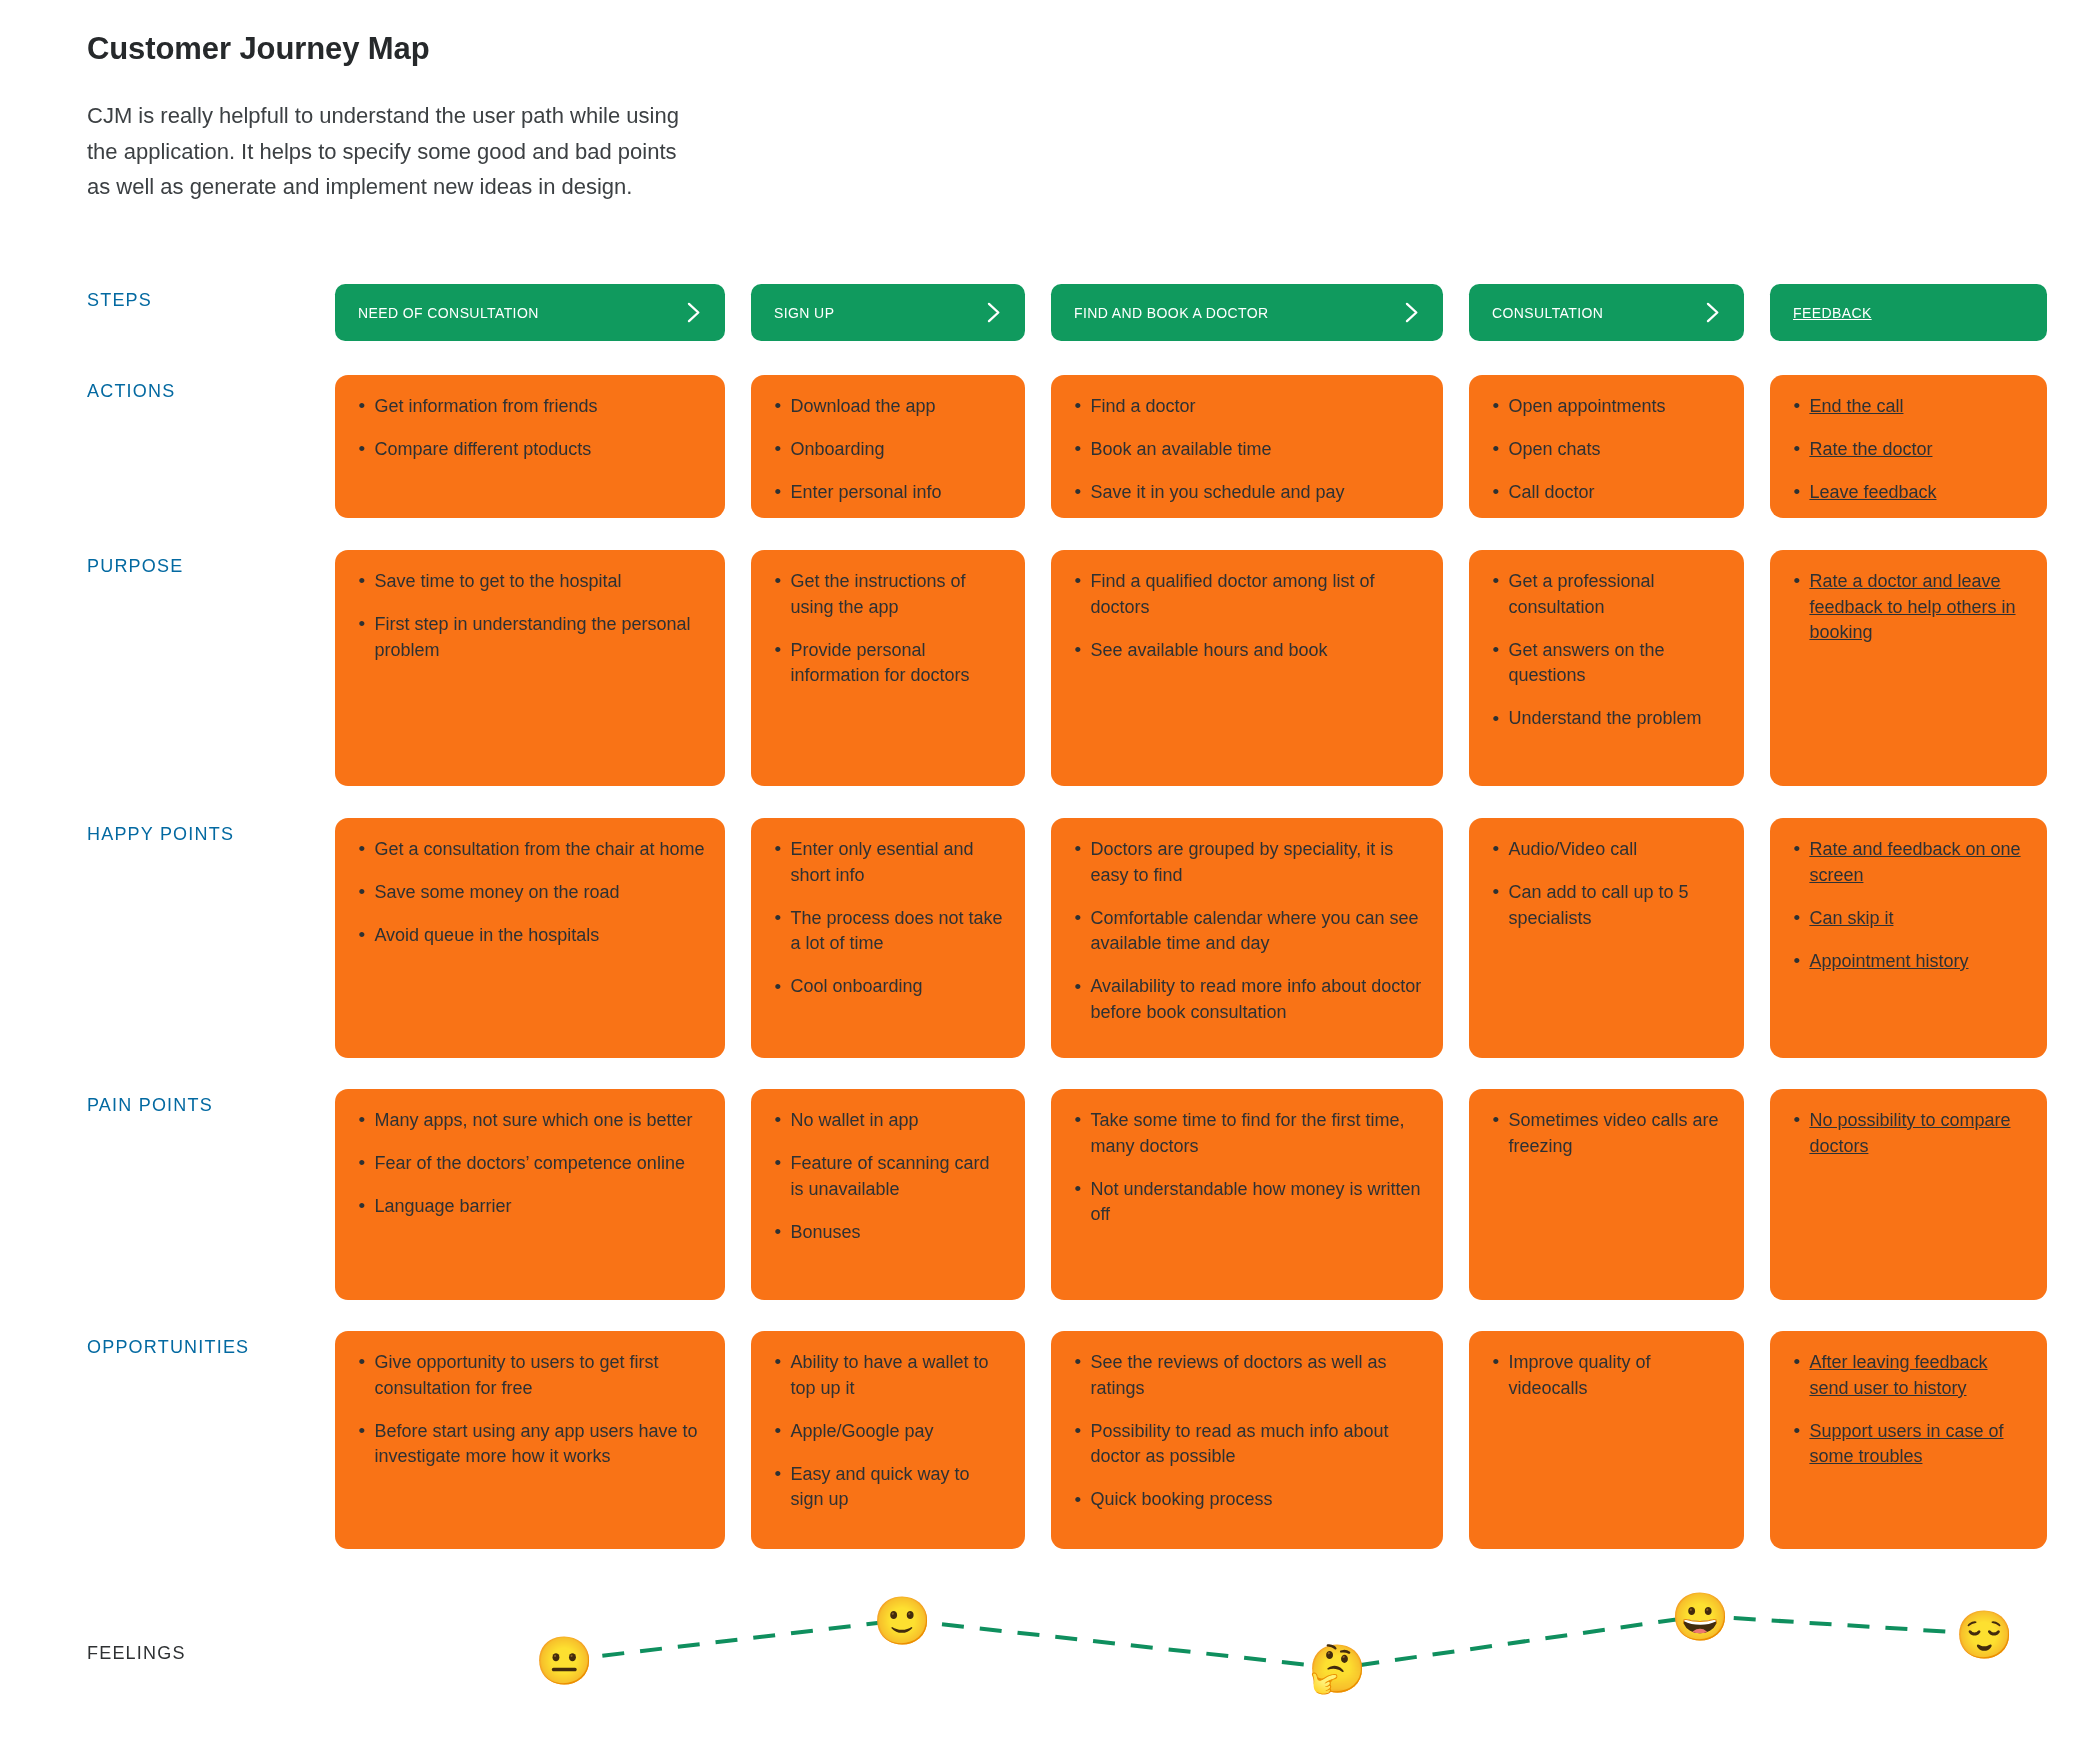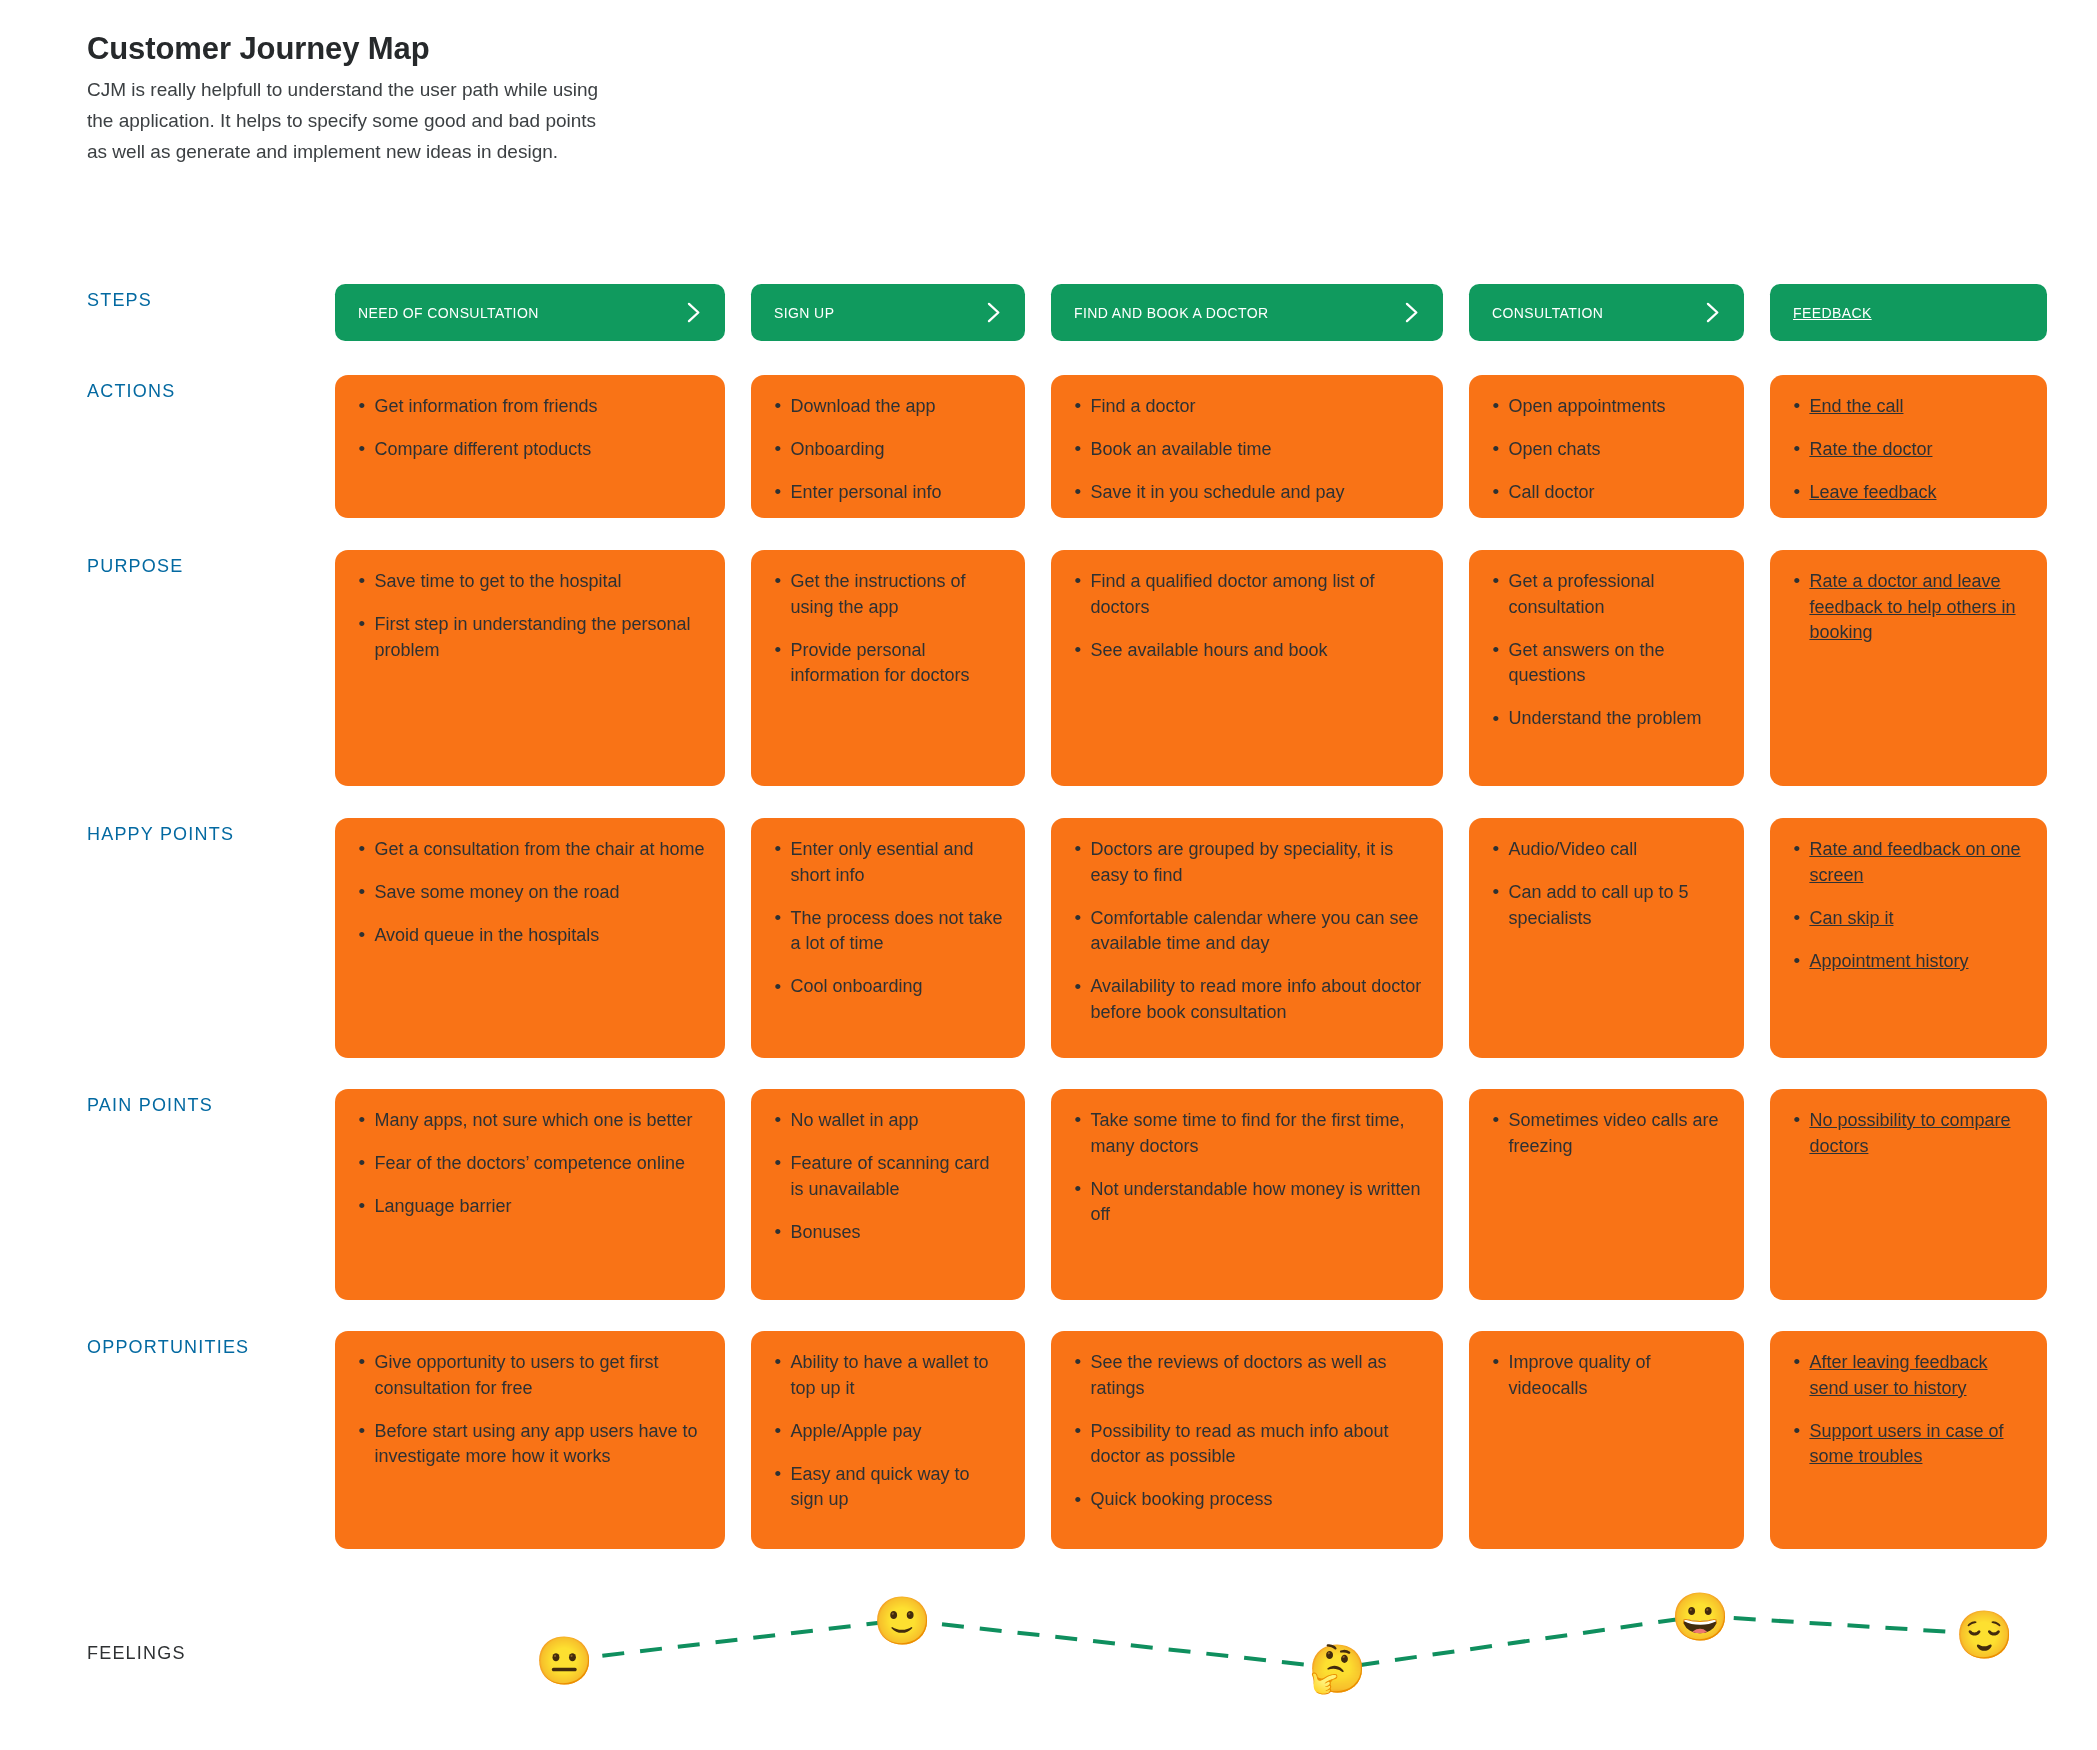--- a/index.html
+++ b/index.html
@@ -20,22 +20,22 @@
 
   
   .header { position: absolute; left: 87px; top: 31px; }
   .page-title {
     font-size: 31px;
     font-weight: bold;
     color: #26292b;
     letter-spacing: -0.1px;
   }
   .page-subtitle {
-    margin-top: 8px;
-    font-size: 19px;
+    margin-top: 31px;
+    font-size: 22px;
     line-height: 1.62;
     color: #3c4043;
     max-width: 728px;
     white-space: pre-line;
   }
 
   
   .grid {
     position: absolute;
     left: 87px;
@@ -400,21 +400,21 @@
       <div class="cells">
         <div class="col-1 card h-opportunity">
             <ul>
               <li>Give opportunity to users to get first consultation for free</li>
               <li>Before start using any app users have to investigate more how it works</li>
             </ul>
           </div>
         <div class="col-2 card h-opportunity">
             <ul>
               <li>Ability to have a wallet to top up it</li>
-              <li>Apple/Apple pay</li>
+              <li>Apple/Google pay</li>
               <li>Easy and quick way to sign up</li>
             </ul>
           </div>
         <div class="col-3 card h-opportunity">
             <ul>
               <li>See the reviews of doctors as well as ratings</li>
               <li>Possibility to read as much info about doctor as possible</li>
               <li>Quick booking process</li>
             </ul>
           </div>

